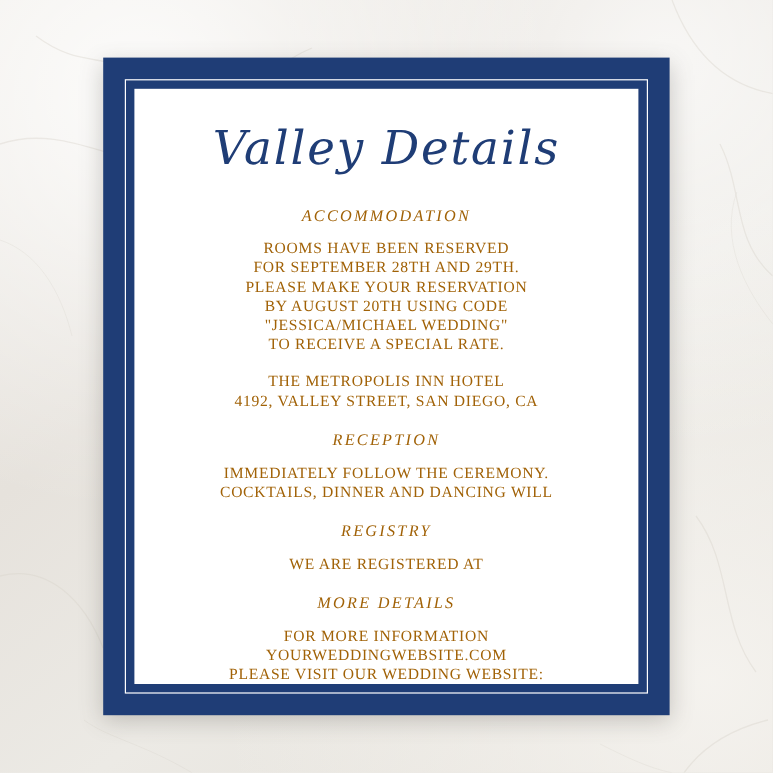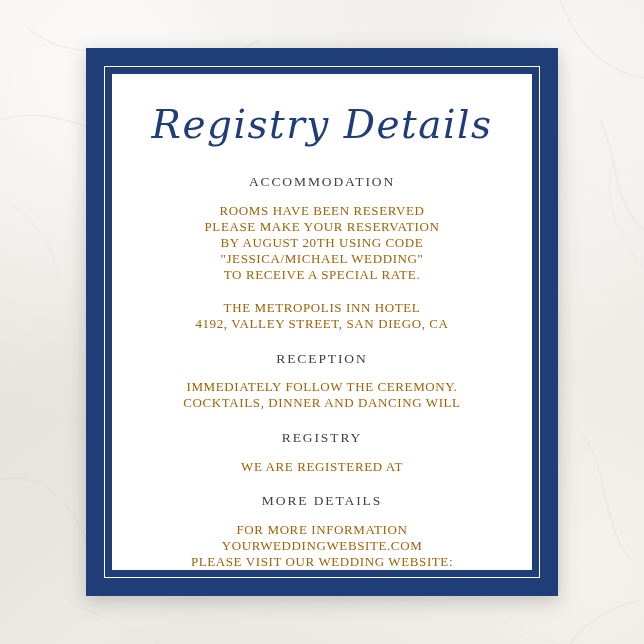--- a/index.html
+++ b/index.html
@@ -69,23 +69,24 @@
     letter-spacing: 1.5px;
     color: #1f3d76;
     margin-top: 28px;
     white-space: nowrap;
   }
 
   .section-head {
     font-family: "Liberation Serif", serif;
     font-size: 13.5px;
     letter-spacing: 1.9px;
-    color: #404040;
+    color: #a16207;
     text-transform: uppercase;
     text-align: center;
+    font-style: italic;
   }
 
   .block {
     font-family: "Liberation Serif", serif;
     font-size: 13px;
     line-height: 16px;
     letter-spacing: 0.6px;
     color: #a16207;
     text-transform: uppercase;
     text-align: center;
@@ -117,28 +118,29 @@
       <path d="M614,160 C600,200 620,240 644,270"></path>
       <path d="M70,600 C90,615 120,620 160,644"></path>
       <path d="M500,620 C520,630 540,640 560,644"></path>
     </g>
   </svg>
 
   <div class="card">
     <div class="card-inner">
       <div class="paper">
 
-        <div class="title">Registry Details</div>
+        <div class="title">Valley Details</div>
 
         <div class="sp-1"></div>
 
         <div class="section-head">Accommodation</div>
         <div class="sp-2"></div>
         <div class="block">
           <span class="ln">Rooms have been reserved</span>
+          <span class="ln">for September 28th and 29th.</span>
           <span class="ln">Please make your reservation</span>
           <span class="ln">by August 20th using code</span>
           <span class="ln">"Jessica/Michael Wedding"</span>
           <span class="ln">to receive a special rate.</span>
         </div>
 
         <div class="sp-3"></div>
 
         <div class="block">
           <span class="ln">The Metropolis Inn Hotel</span>

